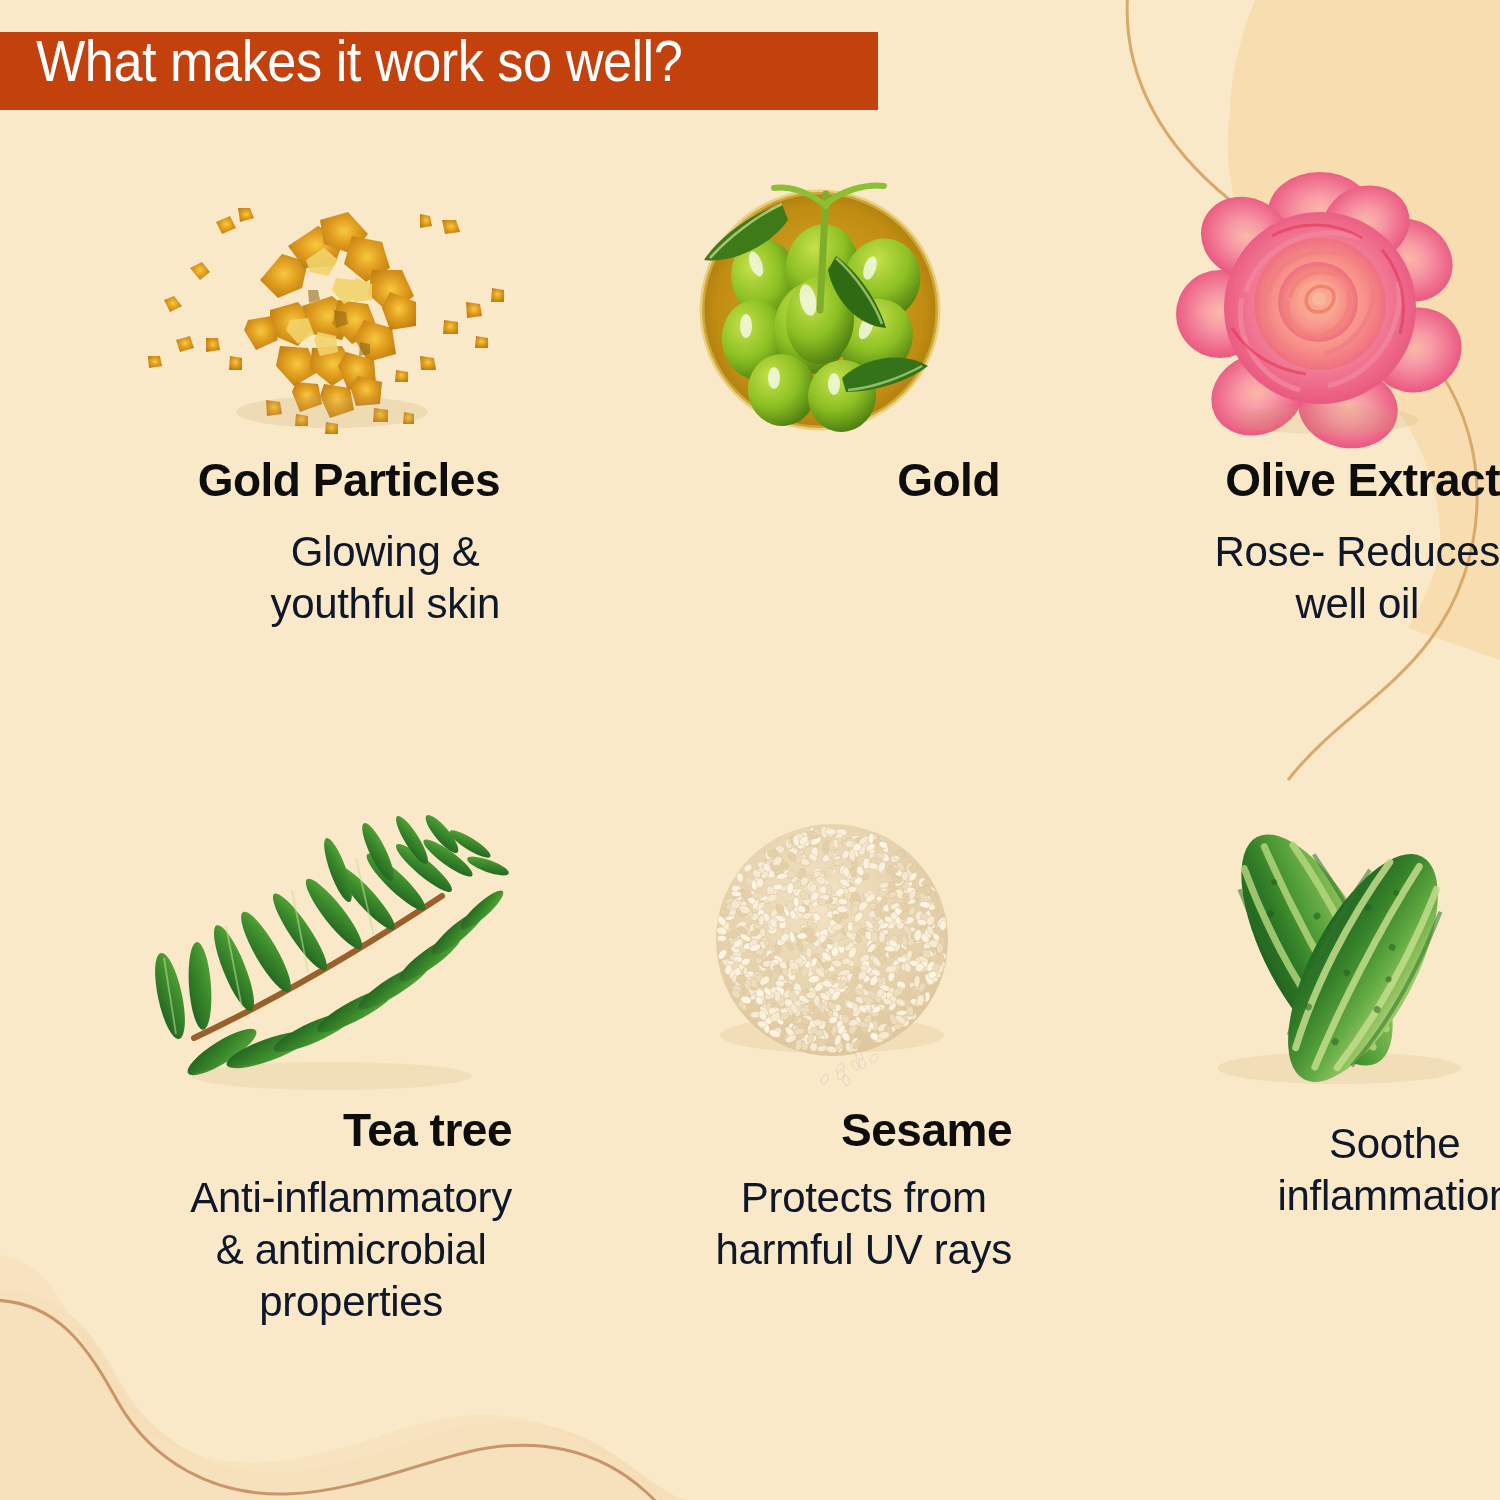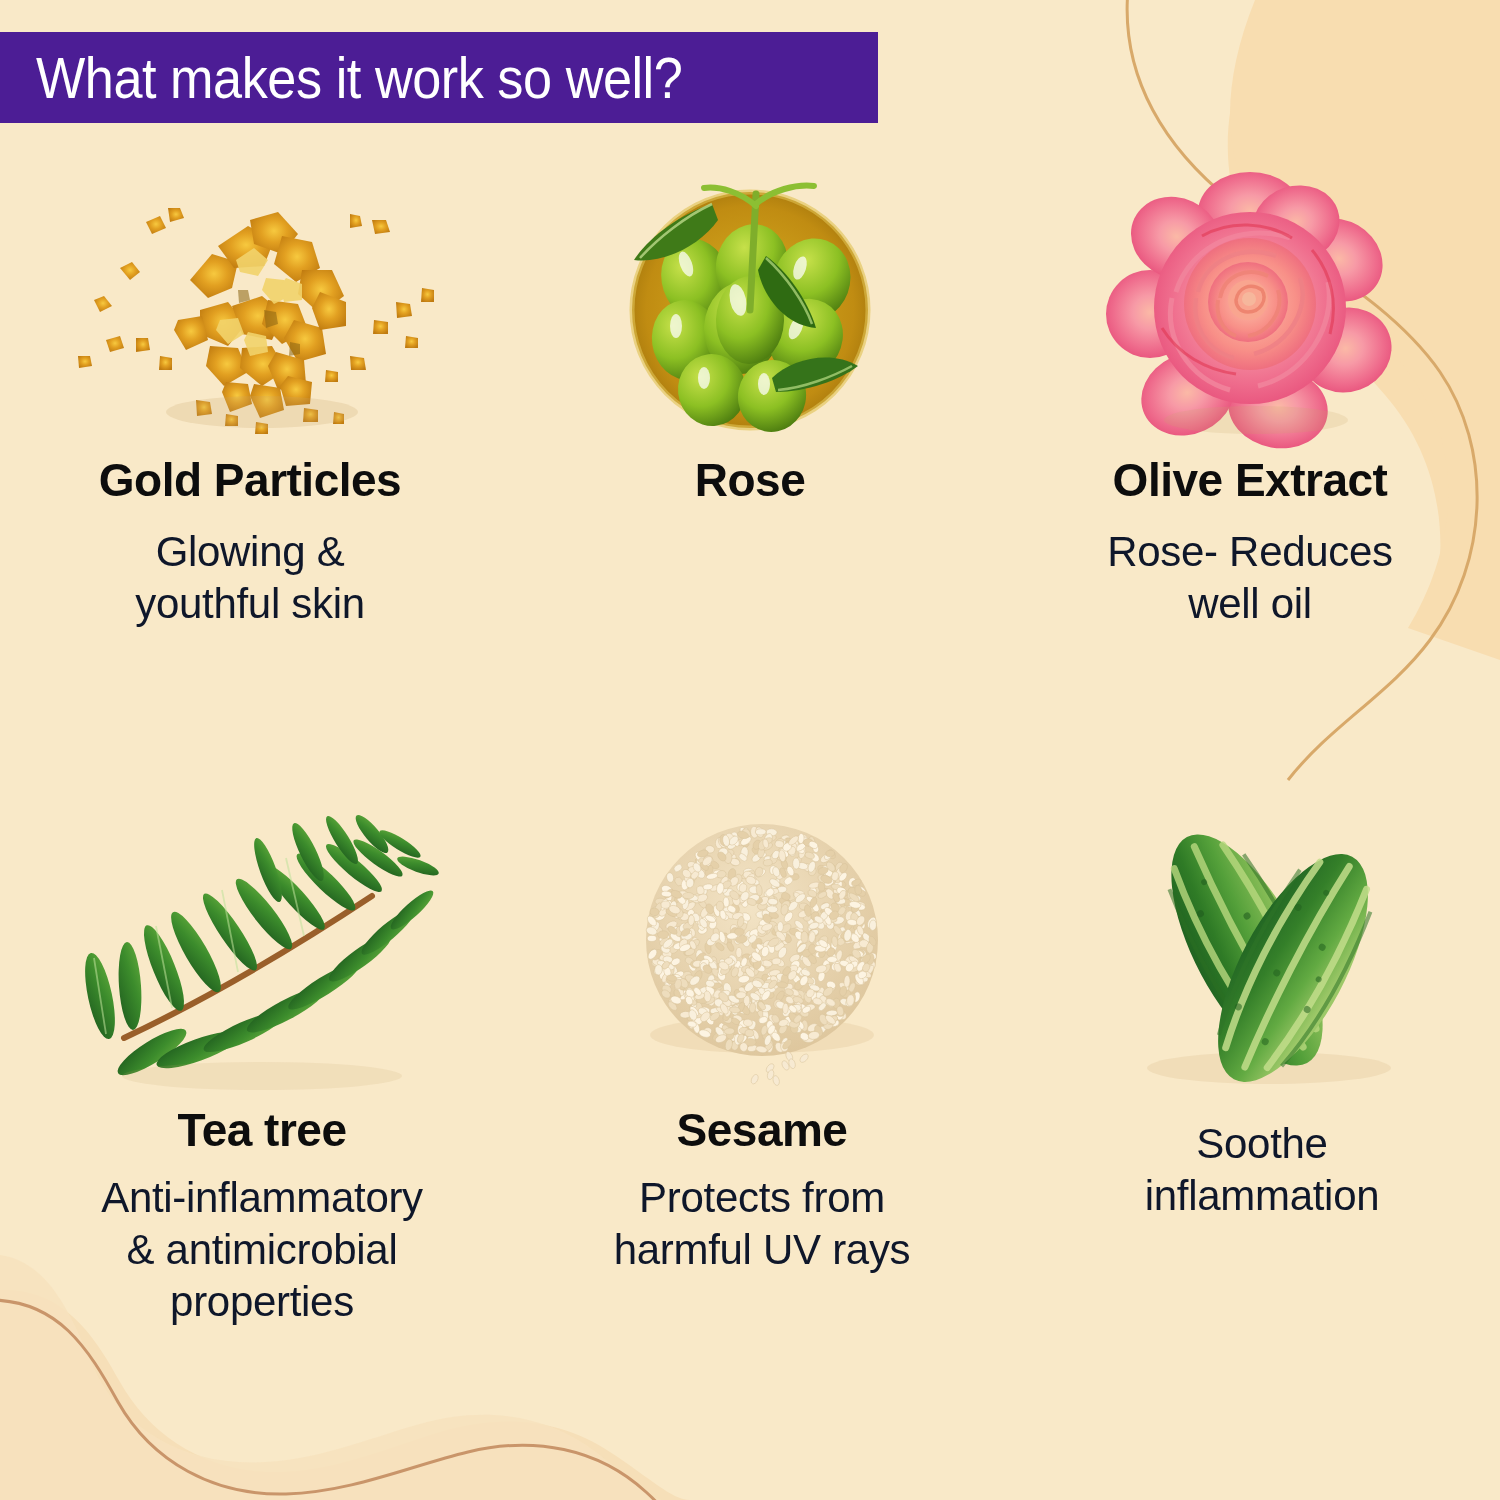--- a/index.html
+++ b/index.html
@@ -8,42 +8,42 @@
     background:#f9e9c8;
     font-family:"Liberation Sans", sans-serif;
     overflow:hidden;
     position:relative;
   }
   #page{position:relative;width:1500px;height:1500px;overflow:hidden;}
   #decor-layer{position:absolute;inset:0;width:1500px;height:1500px;}
 
   
   .banner{
-    position:absolute;left:0;top:32px;width:878px;height:91px;
-    background:#4c1d95;
-    display:flex;align-items:center;
+    position:absolute;left:0;top:32px;width:878px;height:78px;
+    background:#c2410c;
+    display:flex;
     box-sizing:border-box;padding-left:36px;
   }
   .banner-title{
     color:#ffffff;
     font-size:58px;
     line-height:1;
     letter-spacing:-0.5px;
     font-weight:400;
     transform:scaleX(.9);
     transform-origin:left center;
     white-space:nowrap;
   }
 
   
   .grid{
     position:absolute;left:0;top:160px;width:1500px;
     display:grid;grid-template-columns:repeat(3,500px);
   }
-  .cell{position:relative;display:flex;flex-direction:column;align-items:center;}
+  .cell{position:relative;display:flex;flex-direction:column;align-items:flex-end;}
   .art{
     width:360px;height:300px;
     display:flex;align-items:center;justify-content:center;
     position:relative;
   }
   .art svg{display:block;overflow:visible;}
   .title{
     font-size:46px;font-weight:bold;color:#0d0d0d;
     text-align:center;line-height:1.05;margin-top:6px;
     letter-spacing:-0.5px;white-space:nowrap;
@@ -239,21 +239,21 @@
             <path d="M156 46 C140 32 120 26 104 28" stroke="#8cbf33" stroke-width="6" fill="none" stroke-linecap="round"></path>
             <path d="M112 44 C80 54 48 78 34 100 C62 104 100 86 118 60 Z" fill="#3f7a18"></path>
             <path d="M112 44 C86 56 58 78 40 98" stroke="#bcd98a" stroke-width="2.5" fill="none" opacity=".8"></path>
             <path d="M166 96 C186 110 208 140 216 168 C188 166 164 140 158 110 Z" fill="#2f6b12"></path>
             <path d="M166 98 C186 116 204 142 212 164" stroke="#a9cf77" stroke-width="2.5" fill="none" opacity=".8"></path>
             <path d="M176 232 C206 232 240 220 258 206 C232 190 192 198 172 218 Z" fill="#35731a"></path>
             <path d="M178 230 C204 228 234 216 252 206" stroke="#a9cf77" stroke-width="2.5" fill="none" opacity=".8"></path>
           </g>
         </svg>
       </div>
-      <div class="title">Rose</div>
+      <div class="title">Gold</div>
     </div>
 
     <div class="cell">
       <div class="art">
         <svg width="300" height="290" viewBox="0 0 300 290">
           <defs>
             <radialGradient id="roseG" cx="50%" cy="48%" r="55%">
               <stop offset="0%" stop-color="#fbb9a6"></stop>
               <stop offset="35%" stop-color="#f79aa6"></stop>
               <stop offset="75%" stop-color="#ef6d8d"></stop>

